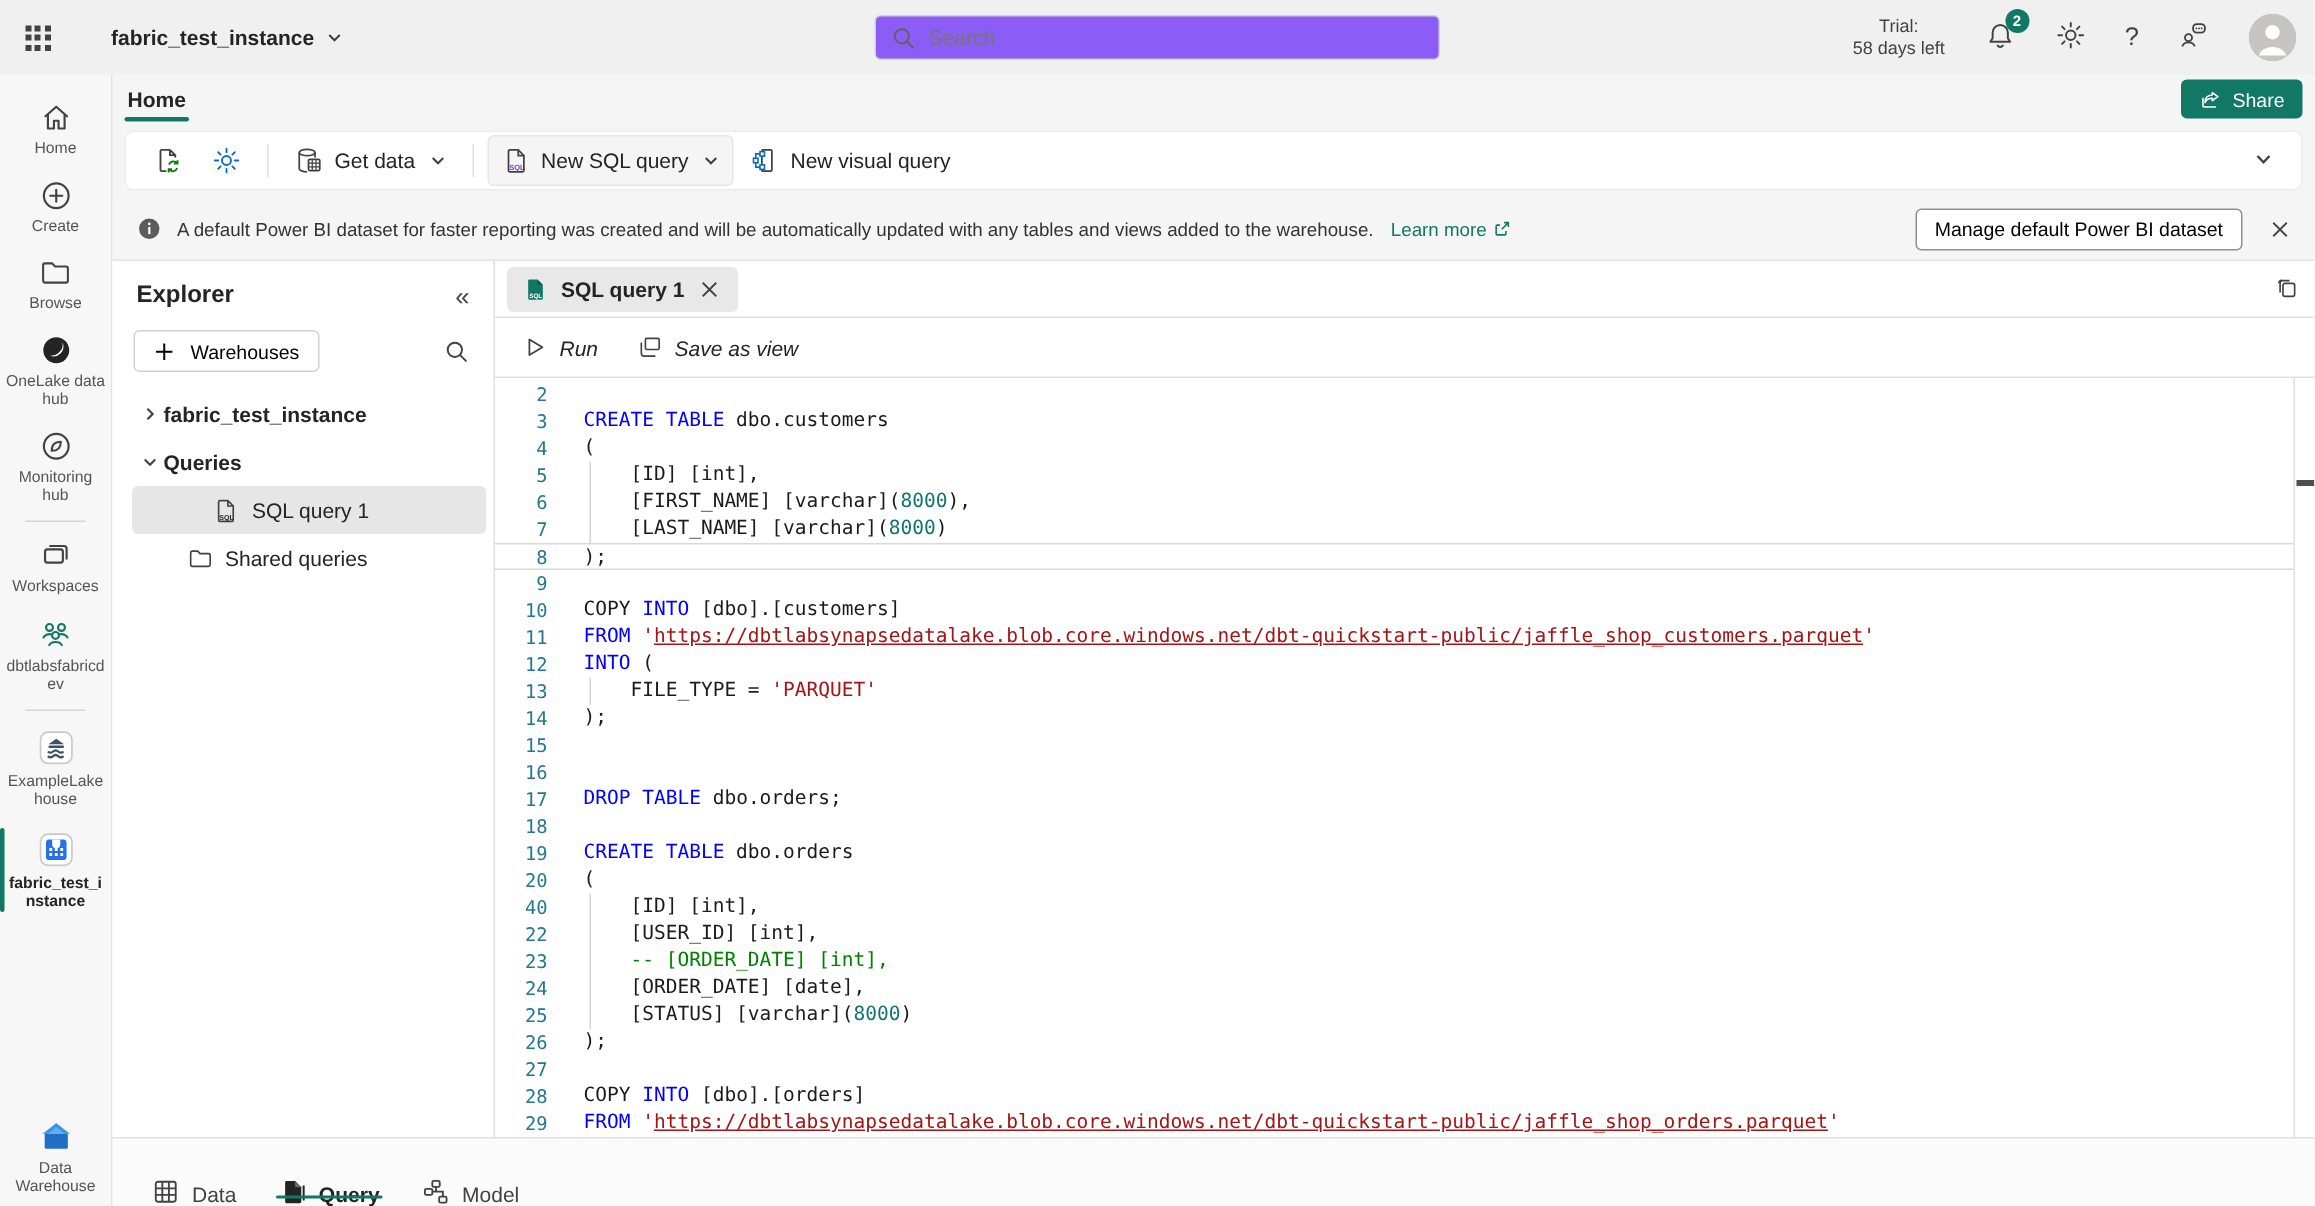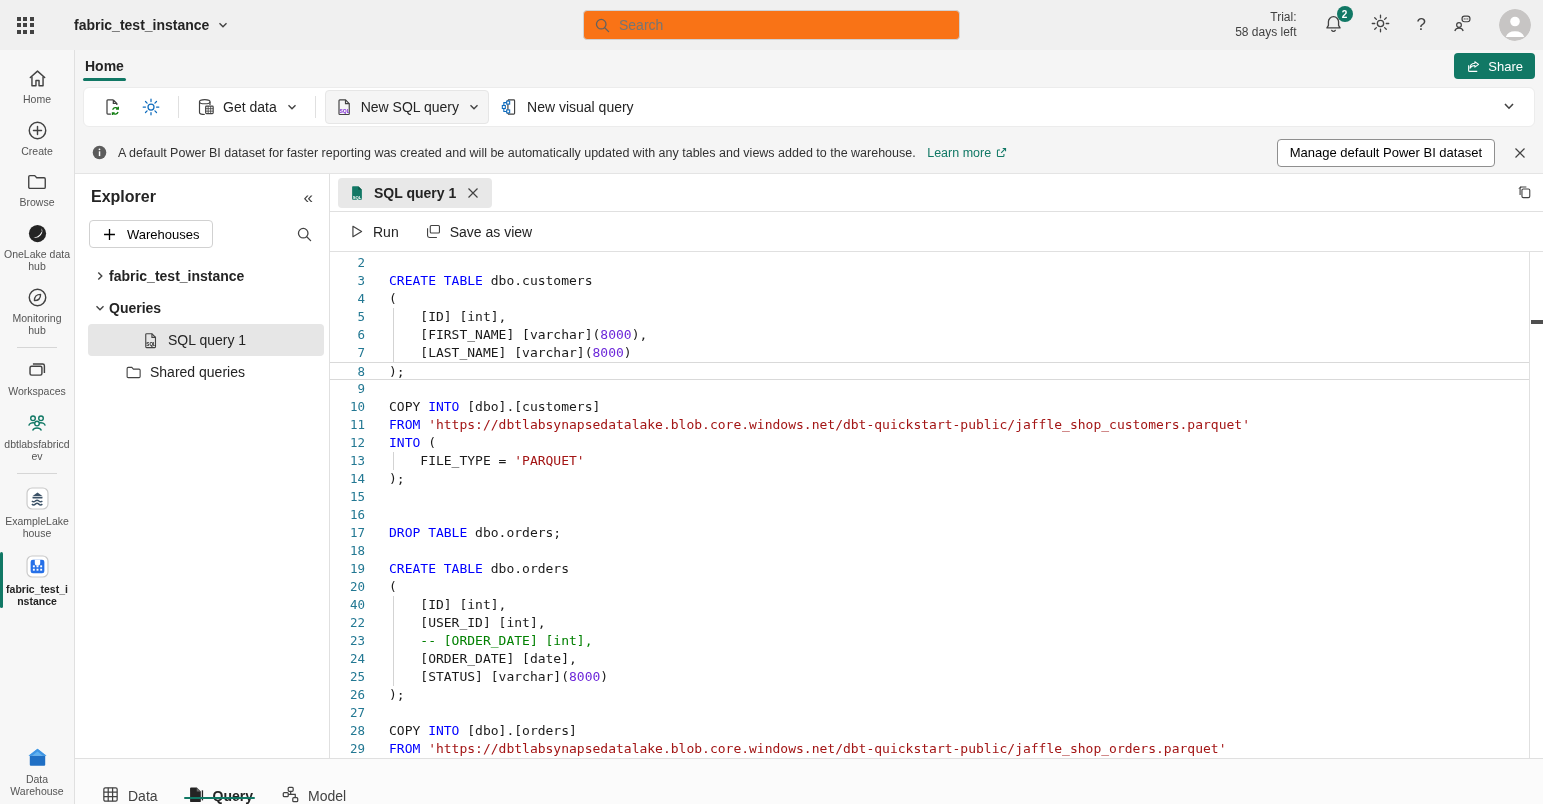--- a/index.html
+++ b/index.html
@@ -8,24 +8,24 @@
   svg { display:block; }
   .ic { display:inline-flex; align-items:center; justify-content:center; flex:0 0 auto; }
 
   
   .topbar { height:50px; background:#f0f0f0; display:flex; align-items:center; position:relative; }
   .waffle { width:50px; height:50px; display:flex; align-items:center; justify-content:center; cursor:pointer; }
   .waffle-grid { display:grid; grid-template-columns:repeat(3,4px); grid-template-rows:repeat(3,4px); gap:2.5px; }
   .waffle-grid i { background:#424242; }
   .ws-switcher { display:flex; align-items:center; gap:8px; margin-left:24px; font-weight:600; font-size:14px; cursor:pointer; }
   .ws-switcher .ic { color:#424242; }
-  .searchbox { position:absolute; left:583px; top:10px; width:377px; height:30px; background:#f97316; border:1px solid #d1d1d1; border-radius:4px; display:flex; align-items:center; padding:0 10px; gap:8px; color:#616161; }
+  .searchbox { position:absolute; left:583px; top:10px; width:377px; height:30px; background:#8b5cf6; border:1px solid #d1d1d1; border-radius:4px; display:flex; align-items:center; padding:0 10px; gap:8px; color:#616161; }
   .searchbox input { border:none; outline:none; flex:1; font-size:14px; font-family:inherit; color:#242424; background:transparent; }
   .topbar-right { margin-left:auto; display:flex; align-items:center; gap:26px; padding-right:12px; }
-  .trial { font-size:12px; line-height:15px; color:#424242; text-align:right; white-space:nowrap; }
+  .trial { font-size:12px; line-height:15px; color:#424242; text-align:center; white-space:nowrap; }
   .tb-icon { position:relative; color:#424242; cursor:pointer; }
   .badge { position:absolute; top:-7px; right:-9px; min-width:16px; height:16px; border-radius:8px; background:#117865; color:#fff; font-size:10px; font-weight:600; display:flex; align-items:center; justify-content:center; padding:0 3px; }
   .help-q { font-size:17px; color:#424242; }
   .avatar { width:32px; height:32px; border-radius:50%; overflow:hidden; cursor:pointer; }
 
   
   .shell { display:flex; height:754px; }
   .rail { width:75px; background:#f7f7f7; border-right:1px solid #e0e0e0; display:flex; flex-direction:column; align-items:center; padding-top:10px; }
   .content { flex:1; display:flex; flex-direction:column; min-width:0; }
 
@@ -77,32 +77,32 @@
   .tree-row.selected { background:#e6e6e6; margin-left:13px; }
 
   
   .editor { flex:1; display:flex; flex-direction:column; min-width:0; }
   .tabstrip { height:38px; border-bottom:1px solid #e0e0e0; display:flex; align-items:center; padding:0 10px 0 8px; }
   .qtab { background:#e8e8e8; border-radius:4px; height:30px; display:flex; align-items:center; gap:8px; padding:0 10px; cursor:pointer; }
   .qtab .t-lbl { font-size:14px; font-weight:600; }
   .qtab .x { color:#424242; display:flex; padding:2px; }
   .tabstrip-right { margin-left:auto; color:#424242; cursor:pointer; }
   .runbar { height:40px; border-bottom:1px solid #e0e0e0; display:flex; align-items:center; gap:26px; padding:0 18px; }
-  .run-item { display:flex; align-items:center; gap:8px; font-size:14px; cursor:pointer; color:#242424; }
+  .run-item { display:flex; align-items:center; gap:8px; font-size:14px; cursor:pointer; color:#242424;font-style:italic; }
 
   .code-wrap { flex:1; position:relative; overflow:hidden; background:#fff;
     font-family:"DejaVu Sans Mono","Liberation Mono",monospace; font-size:13px; }
   .code-lines { position:absolute; inset:2px 14px 0 0; }
   .cline { height:18px; line-height:18px; position:relative; white-space:pre; }
   .cline .ln { position:absolute; left:0; top:0; width:35px; text-align:right; color:#237893; font-size:12.5px; }
   .cline .ctext { position:absolute; left:59px; top:0; }
   .cline .guide { position:absolute; left:63px; top:0; bottom:0; border-left:1px solid #d3d3d3; }
   .cline.current { border-top:1px solid #d9d9d9; border-bottom:1px solid #d9d9d9; }
   .tk-k { color:#0000ff; } .tk-p { color:#1b1b1b; } .tk-s { color:#a31515; }
-  .tk-u { color:#a31515; } .tk-n { color:#6d28d9; } .tk-c { color:#008000; }
+  .tk-u { color:#a31515; text-decoration:underline; } .tk-n { color:#0f766e; } .tk-c { color:#008000; }
   .oruler { position:absolute; top:0; right:0; bottom:0; width:14px; border-left:1px solid #e0e0e0; }
   .oruler .mark { position:absolute; top:68px; left:1px; right:0; height:4px; background:#4f4f4f; }
 
   
   .statusbar { height:46px; background:#fbfbfb; border-top:1px solid #e0e0e0; display:flex; align-items:center; gap:8px; padding:0 16px; }
   .st-tab { display:flex; align-items:flex-end; gap:8px; padding:0 10px; height:100%; position:relative; cursor:pointer; color:#424242; font-size:14px; }
   .st-tab.active { color:#242424; font-weight:600; }
   .st-tab.active::after { content:""; position:absolute; left:8px; right:8px; bottom:5px; height:2.5px; background:#117865; border-radius:2px; }
 </style>
 </head>

